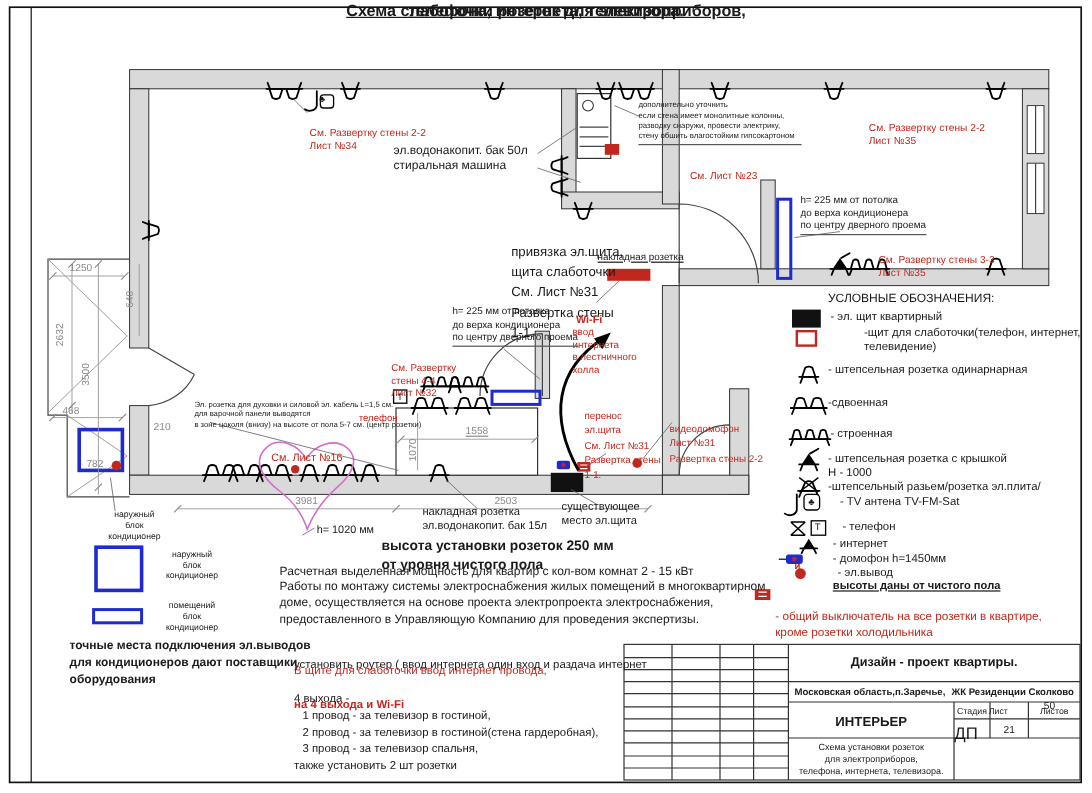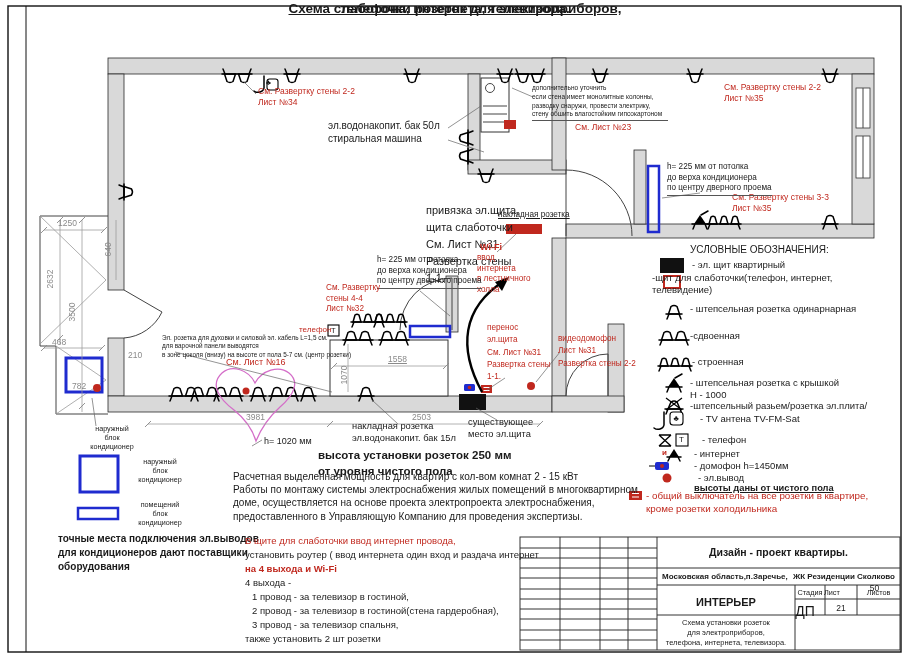--- a/index.html
+++ b/index.html
@@ -1,20 +1,20 @@
 <!DOCTYPE html>
 <html><head>
 <meta charset="utf-8">
 <style>
   html,body{margin:0;padding:0;}
   body{width:910px;height:661px;position:relative;background:#fff;overflow:hidden;
        font-family:"Liberation Sans","DejaVu Sans",sans-serif;color:#1a1a1a;}
   svg.plan{position:absolute;left:0;top:0;z-index:1;}
   .t{position:absolute;z-index:3;white-space:pre-line;line-height:1.28;font-size:9.5px;color:#1a1a1a;}
-  .c-red{color:#c0281e;}
+  .c-red{color:#c0281e;margin-top:19px;}
   .c-gray{color:#8a8a8a;}
   .b{font-weight:bold;}
   .u{text-decoration:underline;}
   .ctr{text-align:center;}
   .rt{text-align:right;}
   .rot{transform:rotate(-90deg);}
   .bb{border-bottom:1px solid #555;padding-bottom:1px;}
   .sline{stroke:#000;stroke-width:1.5;fill:none;stroke-linecap:round;}
   .wall{fill:#d9d9d9;stroke:#2a2a2a;stroke-width:0.8;}
   .thin{stroke:#444;stroke-width:1;fill:none;}
@@ -306,21 +306,21 @@
 <div class="t c-gray" style="left:52px;top:337px;font-size:8.5px;">468</div>
 <div class="t c-gray" style="left:72px;top:381px;font-size:8.5px;">782</div>
 <div class="t c-gray" style="left:128px;top:350px;font-size:8.5px;">210</div>
 <div class="t c-gray" style="left:246px;top:412px;font-size:8.5px;">3981</div>
 <div class="t c-gray" style="left:412px;top:412px;font-size:8.5px;">2503</div>
 <div class="t c-gray" style="left:388px;top:354px;font-size:8.5px;text-decoration:underline;">1558</div>
 <div class="t c-gray rot" style="left:327px;top:362px;width:34px;font-size:8.5px;">1070</div>
 
 <div class="t" style="left:690px;top:244px;font-size:10px;">УСЛОВНЫЕ ОБОЗНАЧЕНИЯ:</div>
 <div class="t" style="left:692px;top:259px;">- эл. щит квартирный</div>
-<div class="t" style="left:652px;top:272px;">-щит для слаботочки(телефон, интернет,
+<div class="t" style="left:720px;top:272px;">-щит для слаботочки(телефон, интернет,
 телевидение)</div>
 <div class="t" style="left:690px;top:303px;">- штепсельная розетка одинарнарная</div>
 <div class="t" style="left:690px;top:330px;">-сдвоенная</div>
 <div class="t" style="left:692px;top:356px;">- строенная</div>
 <div class="t" style="left:690px;top:377px;">- штепсельная розетка с крышкой
 Н - 1000</div>
 <div class="t" style="left:690px;top:400px;">-штепсельный разьем/розетка эл.плита/</div>
 <div class="t" style="left:700px;top:413px;">- TV антена TV-FM-Sat</div>
 <div class="t" style="left:673.5px;top:413.5px;font-size:8px;">♣</div>
 <div class="t" style="left:702px;top:434px;">- телефон</div>

